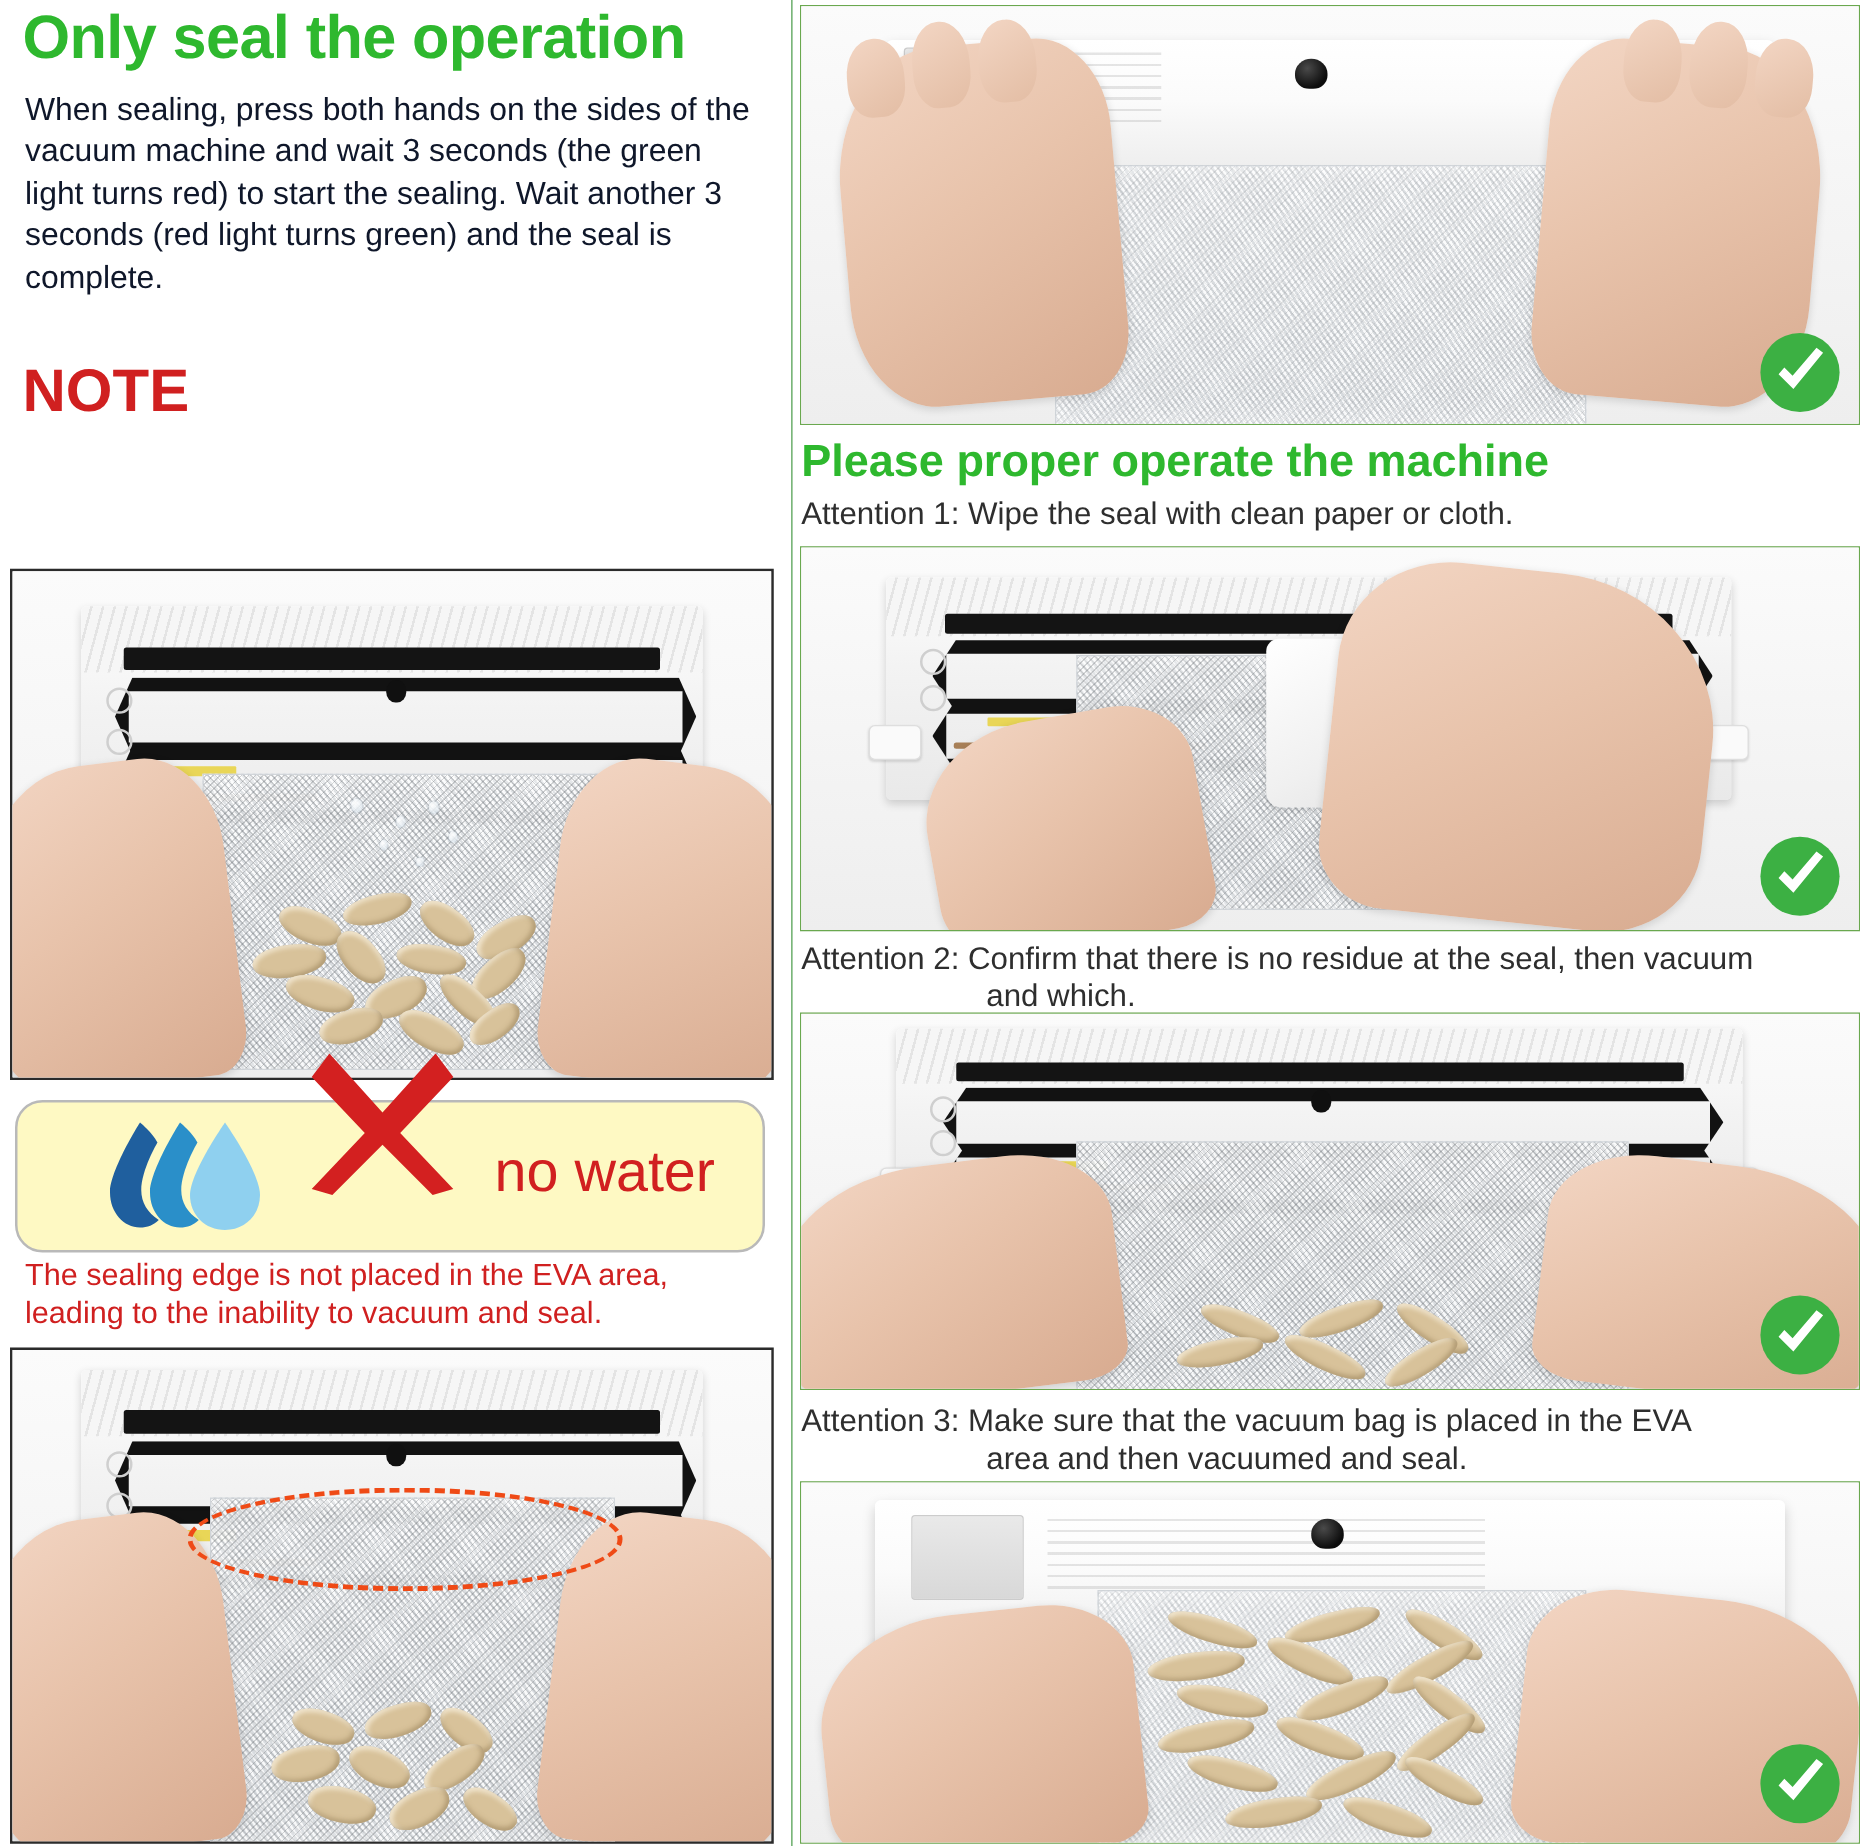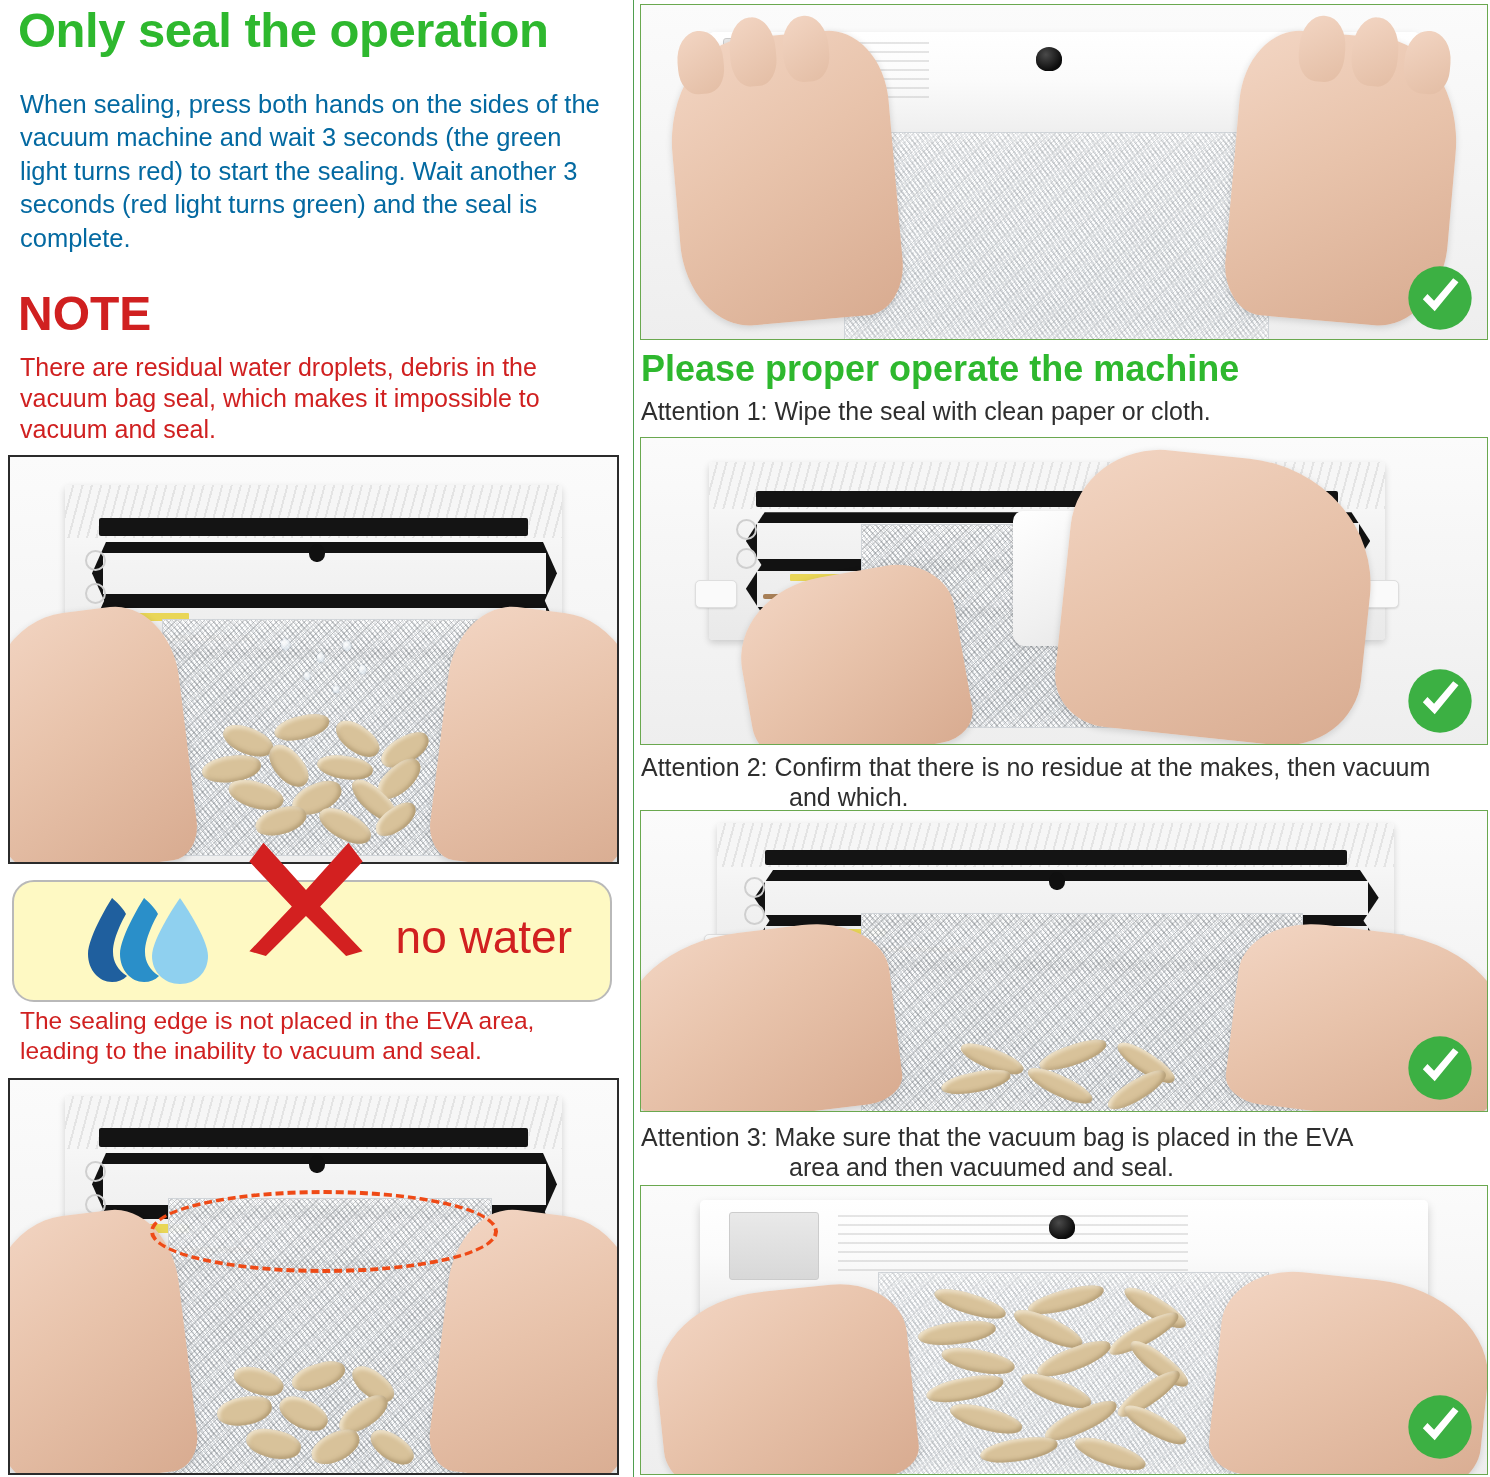--- a/index.html
+++ b/index.html
@@ -20,22 +20,22 @@
 
   
   .left-col{position:absolute;left:0;top:0;width:626px;height:1477px;}
 
   .title-green{
     position:absolute;left:18px;top:4px;width:600px;
     font-size:49px;font-weight:bold;color:#2eb82e;
     letter-spacing:-0.5px;line-height:1.08;
   }
   .body-dark{
-    position:absolute;left:20px;top:88px;width:590px;
-    font-size:25.5px;color:#0369a1;line-height:1.31;
+    position:absolute;left:20px;top:72px;width:590px;
+    font-size:25.5px;color:#0f172a;line-height:1.31;
   }
   .note-head{
     position:absolute;left:18px;top:290px;
     font-size:48px;font-weight:bold;color:#d02020;line-height:1;
   }
   .note-body{
     position:absolute;left:20px;top:352px;width:590px;
     font-size:25px;color:#d02020;line-height:1.24;
   }
 
@@ -232,21 +232,20 @@
 
 <div class="page">
 
   <div class="col-divider"></div>
 
   <div class="left-col">
 
     <div class="title-green">Only seal the operation</div>
     <div class="body-dark">When sealing, press both hands on the sides of the vacuum machine and wait 3 seconds (the green light turns red) to start the sealing. Wait another 3 seconds (red light turns green) and the seal is complete.</div>
     <div class="note-head">NOTE</div>
-    <div class="note-body">There are residual water droplets, debris in the vacuum bag seal, which makes it impossible to vacuum and seal.</div>
 
     <div class="photo bordered ph-left-1">
       <div class="scene">
         <div class="sc-bg"></div>
         <div class="machine-open">
           <div class="grille"></div>
           <div class="seal-bar"></div>
           <div class="eva-ring top"></div>
           <div class="eva-ring bot"></div>
           <div class="knob"></div>
@@ -395,21 +394,21 @@
         <div class="hand" style="left:12%;top:44%;width:26%;height:60%;border-radius:42% 28% 16% 26%;transform:rotate(-10deg);"></div>
         <div class="hand" style="left:50%;top:6%;width:36%;height:92%;border-radius:30% 44% 26% 18%;transform:rotate(6deg);"></div>
       </div>
       <svg class="check-badge" style="left:auto;right:14px;bottom:10px;top:auto;" viewBox="0 0 100 100">
         <circle cx="50" cy="50" r="48" fill="#3cb043"></circle>
         <path d="M24 52 L42 70 L78 26 L70 20 L41 54 L31 44 Z" fill="#ffffff"></path>
       </svg>
     </div>
 
     <div class="attn attn-2">
-      <span>Attention 2: Confirm that there is no residue at the makes, then vacuum</span>
+      <span>Attention 2: Confirm that there is no residue at the seal, then vacuum</span>
       <span class="ind">and which.</span>
     </div>
 
     <div class="photo green-bordered ph-r-3">
       <div class="scene">
         <div class="sc-bg"></div>
         <div class="machine-open" style="left:9%;top:4%;width:80%;height:56%;">
           <div class="grille"></div>
           <div class="seal-bar"></div>
           <div class="eva-ring top"></div>

